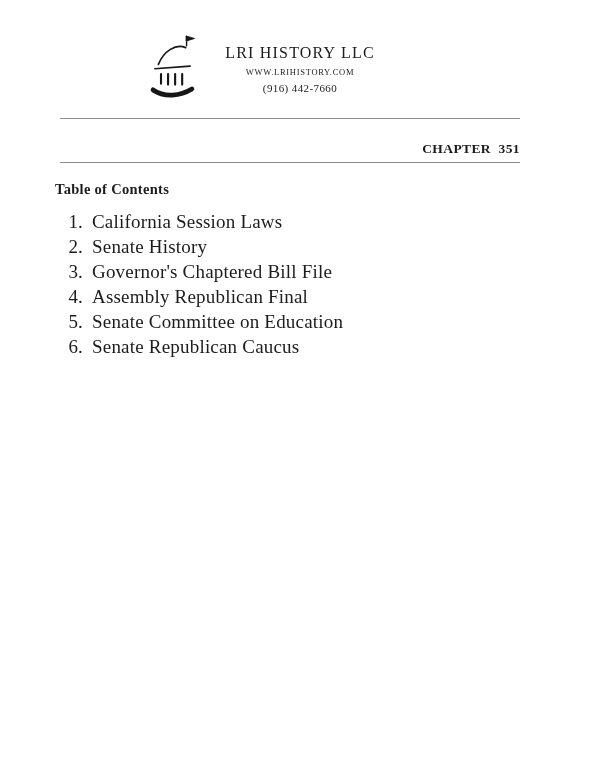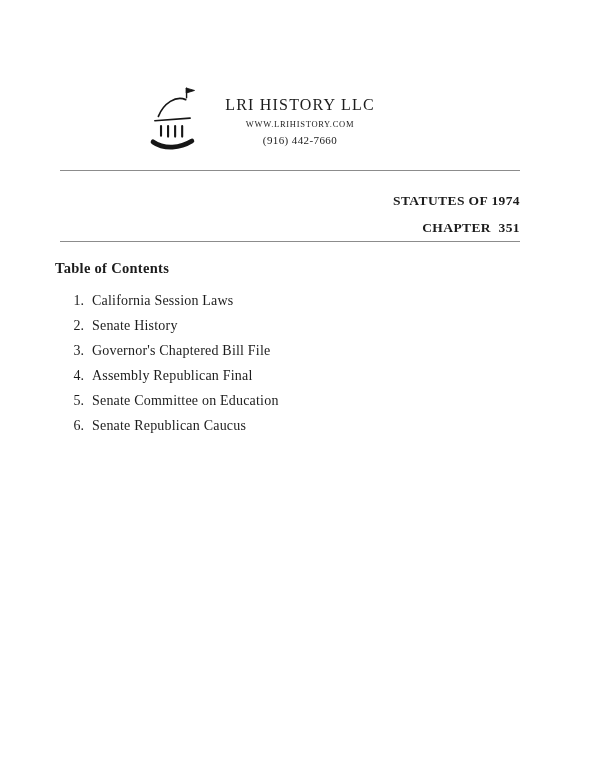--- a/index.html
+++ b/index.html
@@ -9,21 +9,21 @@
     height: 776px;
     font-family: "Liberation Serif", serif;
     color: #1c1c1c;
     position: relative;
     overflow: hidden;
   }
   .page {
     position: absolute;
     inset: 0;
     background: #ffffff;
-    padding-top: 96px;
+    padding-top: 44px;
   }
 
   
   .letterhead { position: relative; }
   .logo {
     position: absolute;
     left: 145px;
     top: -14px;
     width: 62px;
     height: 74px;
@@ -76,21 +76,21 @@
     font-weight: bold;
     letter-spacing: 0.3px;
   }
   .toc-list {
     margin-top: 17px;
     padding-left: 88px;
     list-style: decimal;
     list-style-position: outside;
   }
   .toc-list li {
-    font-size: 14px;
+    font-size: 19px;
     line-height: 13px;
     margin-bottom: 12px;
     padding-left: 4px;
     letter-spacing: 0.2px;
   }
 </style>
 </head>
 <body>
 
 <div class="page">
@@ -120,21 +120,20 @@
     <div class="company-block">
       <div class="company-name">LRI HISTORY LLC</div>
       <div class="contact-line">WWW.LRIHISTORY.COM</div>
       <div class="contact-phone">(916) 442-7660</div>
     </div>
   </div>
 
   <hr class="rule rule-1">
 
   <div class="reference">
-    <div class="ref-line">STATUTES OF 1974</div>
     <div class="ref-line">CHAPTER  351</div>
   </div>
 
   <hr class="rule rule-2">
 
   <div class="toc-title">Table of Contents</div>
 
   <ol class="toc-list">
     <li>California Session Laws</li>
     <li>Senate History</li>

